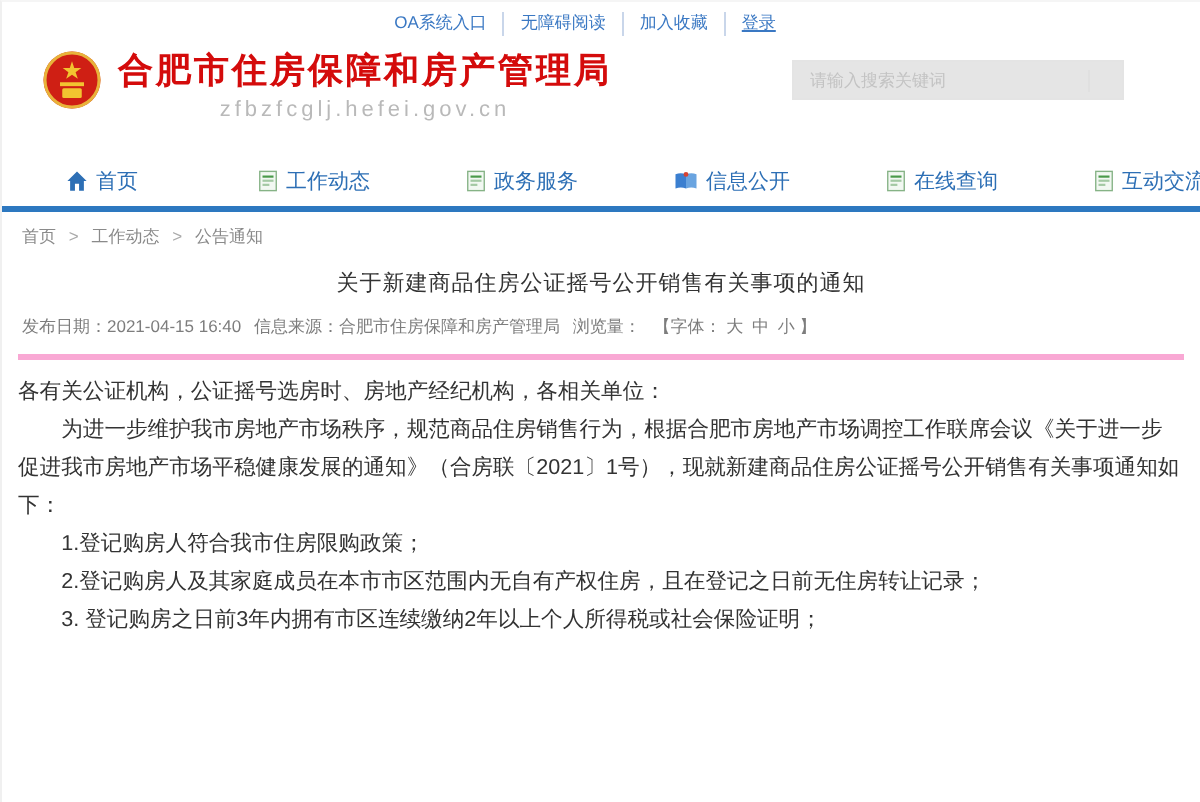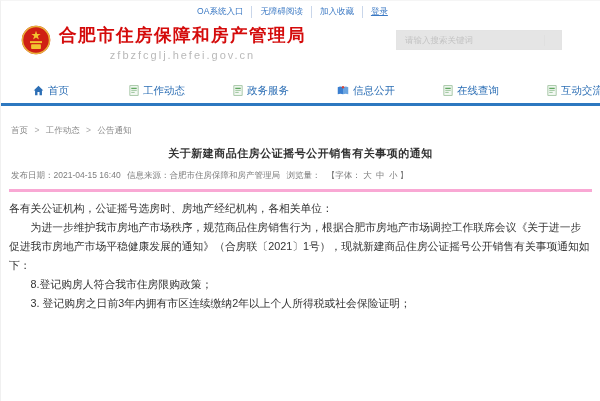--- a/index.html
+++ b/index.html
@@ -28,26 +28,26 @@
   .search-divider{width:1px;height:11px;background:#e0e0e0;}
   .search-btn{width:16px;height:100%;cursor:pointer;background:transparent;border:none;}
   
   .nav{display:flex;align-items:stretch;height:25px;border-bottom:3px solid #2d78c0;
     margin-top:4px;padding-left:28px;font-size:10.5px;color:#2d6fb5;}
   .nav-item{display:flex;align-items:center;gap:4px;padding:0 4px;cursor:pointer;white-space:nowrap;}
   .nav-item .ni{display:inline-flex;align-items:center;}
   .nav-active{width:70px;background:#2d78c0;margin-left:12px;cursor:pointer;}
   .nav-item.spaced{margin-left:40px;}
   
-  .breadcrumb{font-size:8.5px;color:#8a8a8a;padding:19px 0 0 10px;}
+  .breadcrumb{font-size:8.5px;color:#8a8a8a;padding:7px 0 0 10px;}
   .breadcrumb .bc{cursor:pointer;}
   .breadcrumb .sep{margin:0 4px;color:#aaa;}
   
   .article{margin:0 8px;}
-  .article-title{text-align:center;font-size:11px;color:#333;font-weight:bold;
+  .article-title{text-align:center;font-size:11px;color:#333;font-weight:normal;
     margin-top:9px;letter-spacing:0.5px;}
   .meta{font-size:8.5px;color:#7d7d7d;margin-top:9px;padding:0 0 7px 2px;
     border-bottom:3px solid #f9a8d4;}
   .meta span{margin-right:4px;}
   .font-size-ctrl{cursor:pointer;color:#7d7d7d;margin-right:2px !important;}
   .article-body{margin-top:7px;font-size:10.8px;color:#333;line-height:19px;}
   .article-body p{margin:0;}
   .article-body p.indent{text-indent:2em;}
 </style>
 </head>
@@ -167,17 +167,18 @@
     <span style="margin-right:0;">【字体：</span>
     <span class="font-size-ctrl">大</span>
     <span class="font-size-ctrl">中</span>
     <span class="font-size-ctrl">小</span>
     <span style="margin-left:-2px;">】</span>
   </div>
 
   <div class="article-body">
     <p>各有关公证机构，公证摇号选房时、房地产经纪机构，各相关单位：</p>
     <p class="indent">为进一步维护我市房地产市场秩序，规范商品住房销售行为，根据合肥市房地产市场调控工作联席会议《关于进一步促进我市房地产市场平稳健康发展的通知》（合房联〔2021〕1号），现就新建商品住房公证摇号公开销售有关事项通知如下：</p>
-    <p class="indent">8.登记购房人符合我市住房限购政策；</p>
+    <p class="indent">1.登记购房人符合我市住房限购政策；</p>
+    <p class="indent">2.登记购房人及其家庭成员在本市市区范围内无自有产权住房，且在登记之日前无住房转让记录；</p>
     <p class="indent">3. 登记购房之日前3年内拥有市区连续缴纳2年以上个人所得税或社会保险证明；</p>
 
   </div>
 </div>
 
 </body></html>

